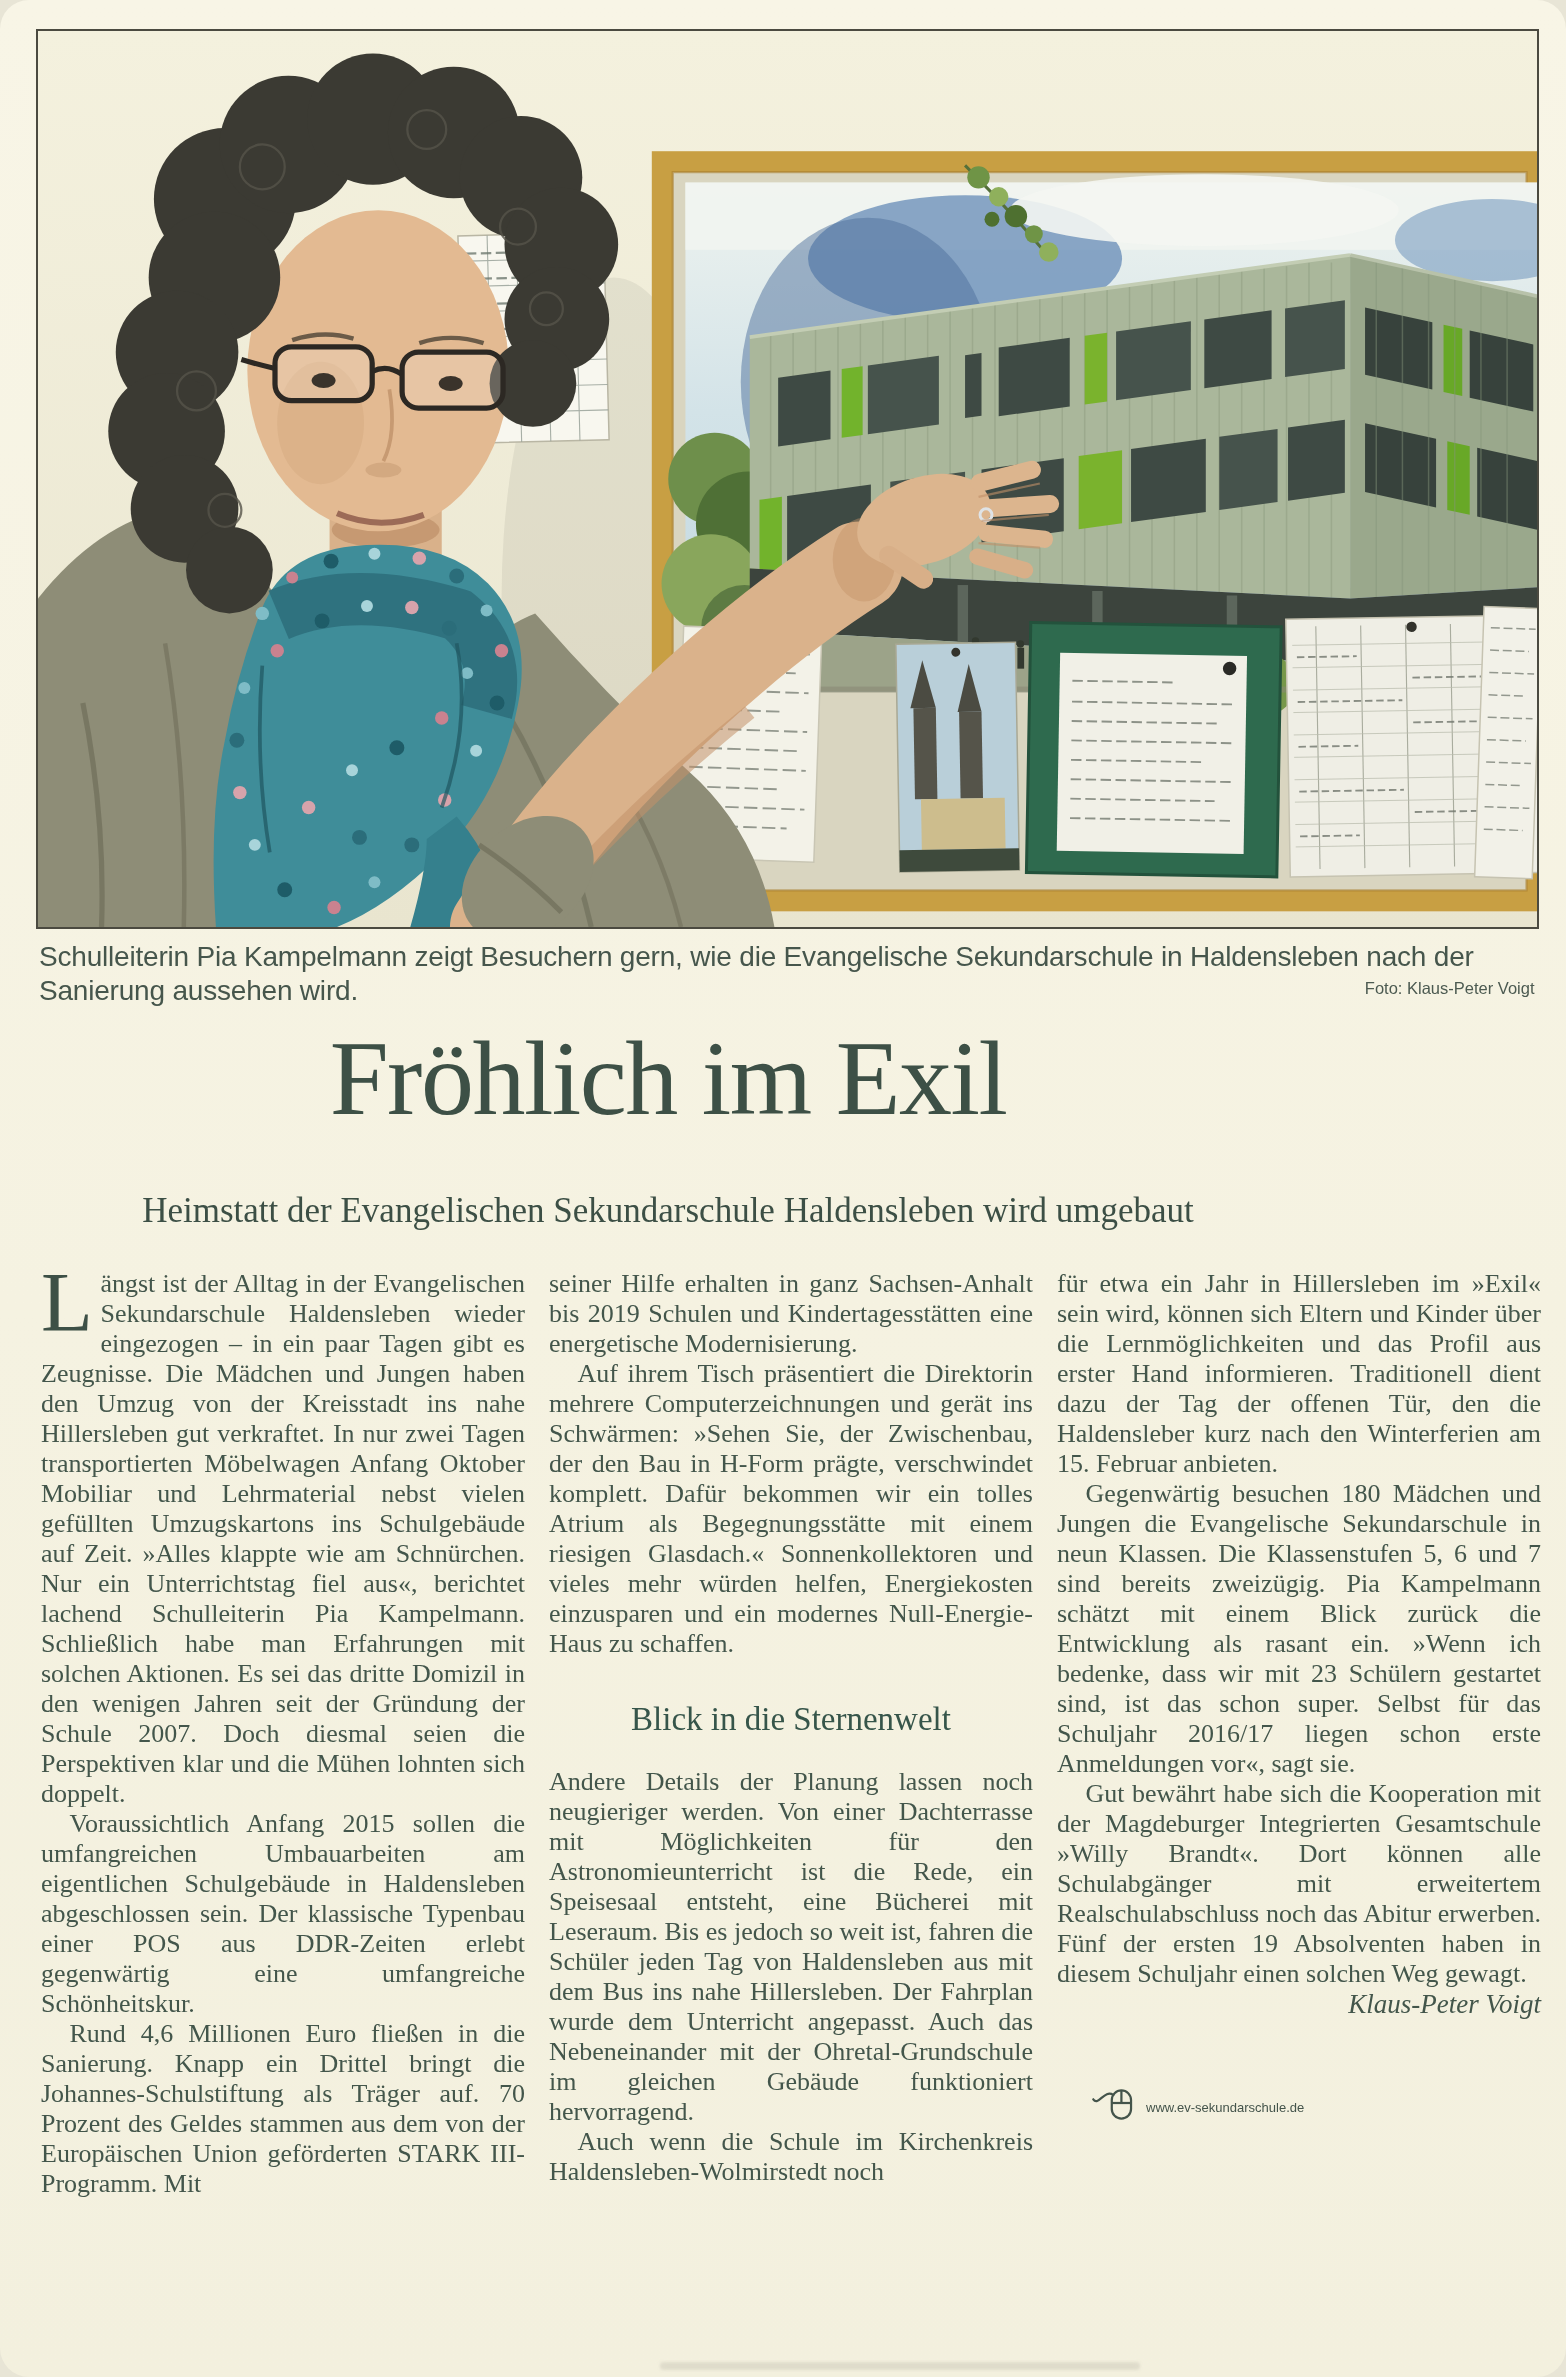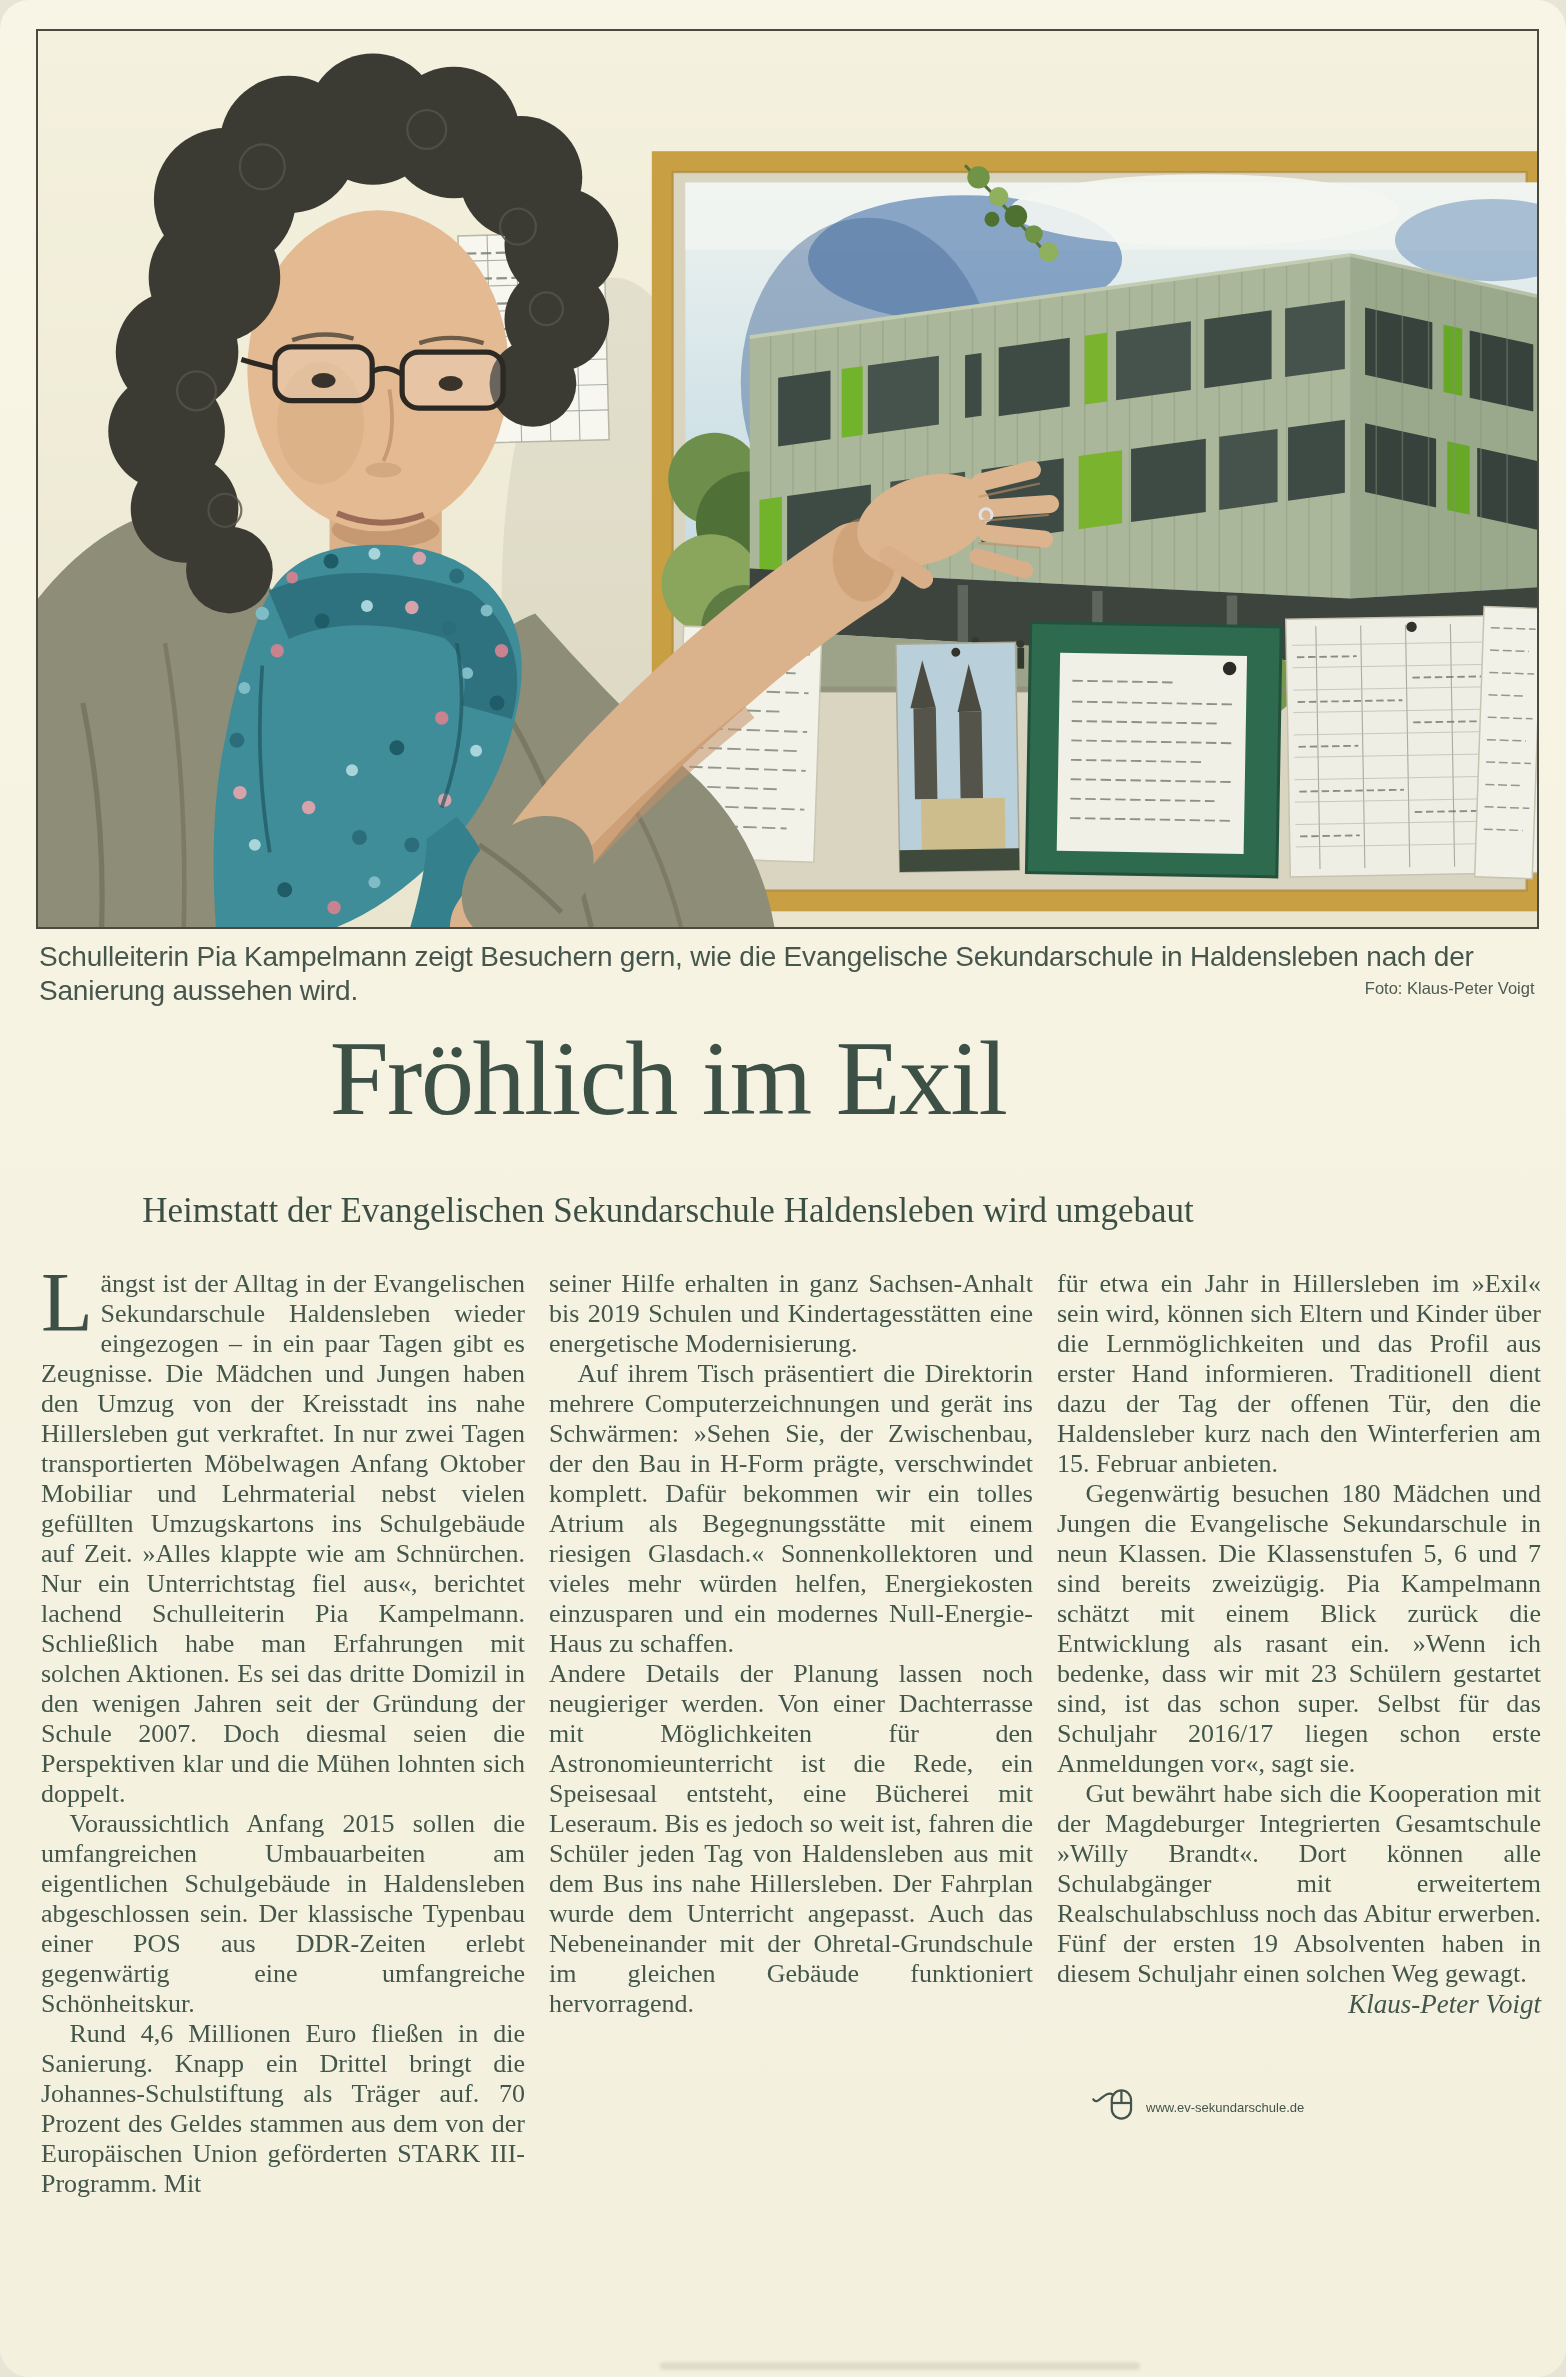--- a/index.html
+++ b/index.html
@@ -504,21 +504,23 @@
 
     <div class="col">
       <p class="first"><span class="dropcap">L</span><span>ängst ist der Alltag in der Evangelischen Sekundarschule Haldensleben wieder eingezogen – in ein paar Tagen gibt es Zeugnisse. Die Mädchen und Jungen haben den Umzug von der Kreisstadt ins nahe Hillersleben gut verkraftet. In nur zwei Tagen transportierten Möbelwagen Anfang Oktober Mobiliar und Lehrmaterial nebst vielen gefüllten Umzugskartons ins Schulgebäude auf Zeit. »Alles klappte wie am Schnürchen. Nur ein Unterrichtstag fiel aus«, berichtet lachend Schulleiterin Pia Kampelmann. Schließlich habe man Erfahrungen mit solchen Aktionen. Es sei das dritte Domizil in den wenigen Jahren seit der Gründung der Schule 2007. Doch diesmal seien die Perspektiven klar und die Mühen lohnten sich doppelt.</span></p>
       <p>Voraussichtlich Anfang 2015 sollen die umfangreichen Umbauarbeiten am eigentlichen Schulgebäude in Haldensleben abgeschlossen sein. Der klassische Typenbau einer POS aus DDR-Zeiten erlebt gegenwärtig eine umfangreiche Schönheitskur.</p>
       <p>Rund 4,6 Millionen Euro fließen in die Sanierung. Knapp ein Drittel bringt die Johannes-Schulstiftung als Träger auf. 70 Prozent des Geldes stammen aus dem von der Europäischen Union geförderten STARK III-Programm. Mit</p>
     </div>
 
     <div class="col">
       <p class="first">seiner Hilfe erhalten in ganz Sachsen-Anhalt bis 2019 Schulen und Kindertagesstätten eine energetische Modernisierung.</p>
       <p>Auf ihrem Tisch präsentiert die Direktorin mehrere Computerzeichnungen und gerät ins Schwärmen: »Sehen Sie, der Zwischenbau, der den Bau in H-Form prägte, verschwindet komplett. Dafür bekommen wir ein tolles Atrium als Begegnungsstätte mit einem riesigen Glasdach.« Sonnenkollektoren und vieles mehr würden helfen, Energiekosten einzusparen und ein modernes Null-Energie-Haus zu schaffen.</p>
+      <h3 class="col-subhead">Blick in die Sternenwelt</h3>
       <p class="first">Andere Details der Planung lassen noch neugieriger werden. Von einer Dachterrasse mit Möglichkeiten für den Astronomieunterricht ist die Rede, ein Speisesaal entsteht, eine Bücherei mit Leseraum. Bis es jedoch so weit ist, fahren die Schüler jeden Tag von Haldensleben aus mit dem Bus ins nahe Hillersleben. Der Fahrplan wurde dem Unterricht angepasst. Auch das Nebeneinander mit der Ohretal-Grundschule im gleichen Gebäude funktioniert hervorragend.</p>
+      <p>Auch wenn die Schule im Kirchenkreis Haldensleben-Wolmirstedt noch</p>
     </div>
 
     <div class="col">
       <p class="first">für etwa ein Jahr in Hillersleben im »Exil« sein wird, können sich Eltern und Kinder über die Lernmöglichkeiten und das Profil aus erster Hand informieren. Traditionell dient dazu der Tag der offenen Tür, den die Haldensleber kurz nach den Winterferien am 15. Februar anbieten.</p>
       <p>Gegenwärtig besuchen 180 Mädchen und Jungen die Evangelische Sekundarschule in neun Klassen. Die Klassenstufen 5, 6 und 7 sind bereits zweizügig. Pia Kampelmann schätzt mit einem Blick zurück die Entwicklung als rasant ein. »Wenn ich bedenke, dass wir mit 23 Schülern gestartet sind, ist das schon super. Selbst für das Schuljahr 2016/17 liegen schon erste Anmeldungen vor«, sagt sie.</p>
       <p>Gut bewährt habe sich die Kooperation mit der Magdeburger Integrierten Gesamtschule »Willy Brandt«. Dort können alle Schulabgänger mit erweitertem Realschulabschluss noch das Abitur erwerben. Fünf der ersten 19 Absolventen haben in diesem Schuljahr einen solchen Weg gewagt.</p>
       <p class="author">Klaus-Peter Voigt</p>
 
       <div class="infobox">
         <div class="infobox-url">

